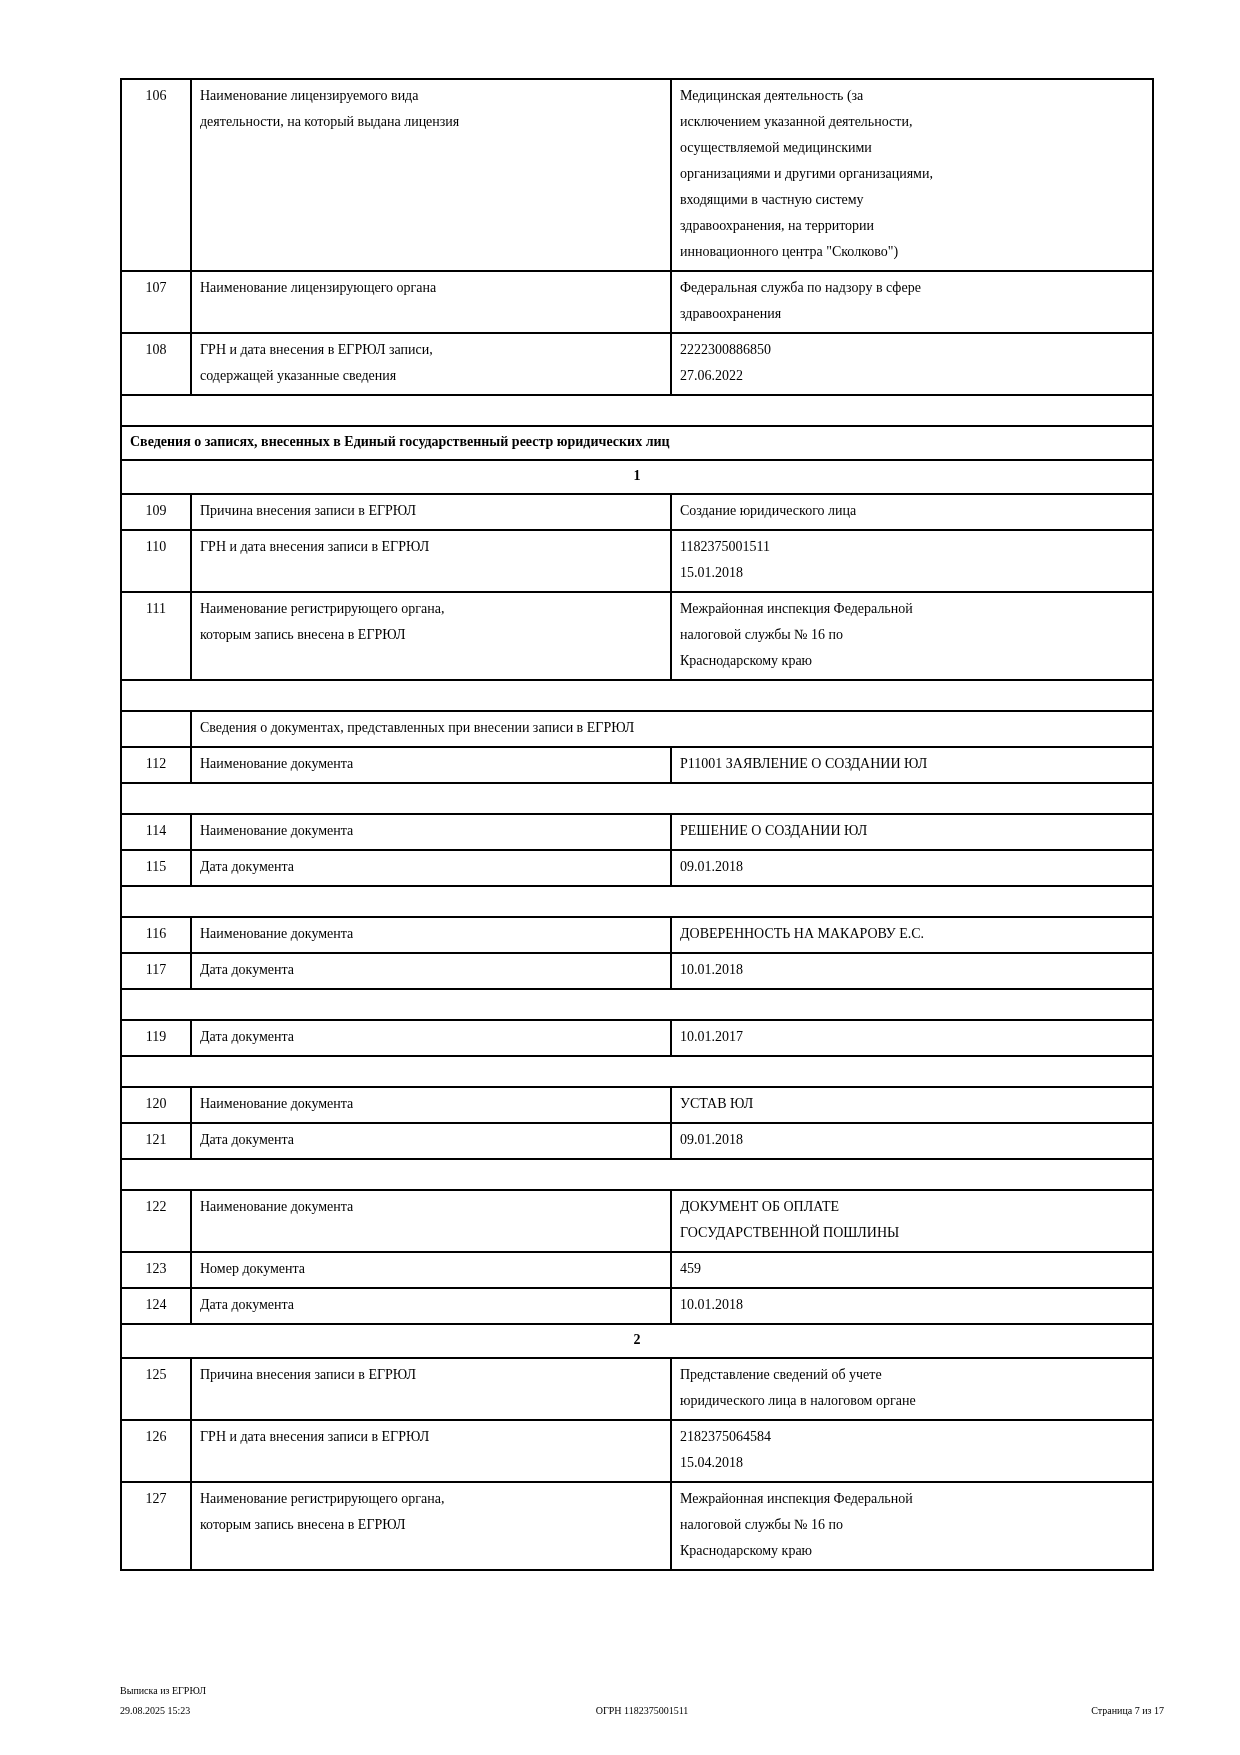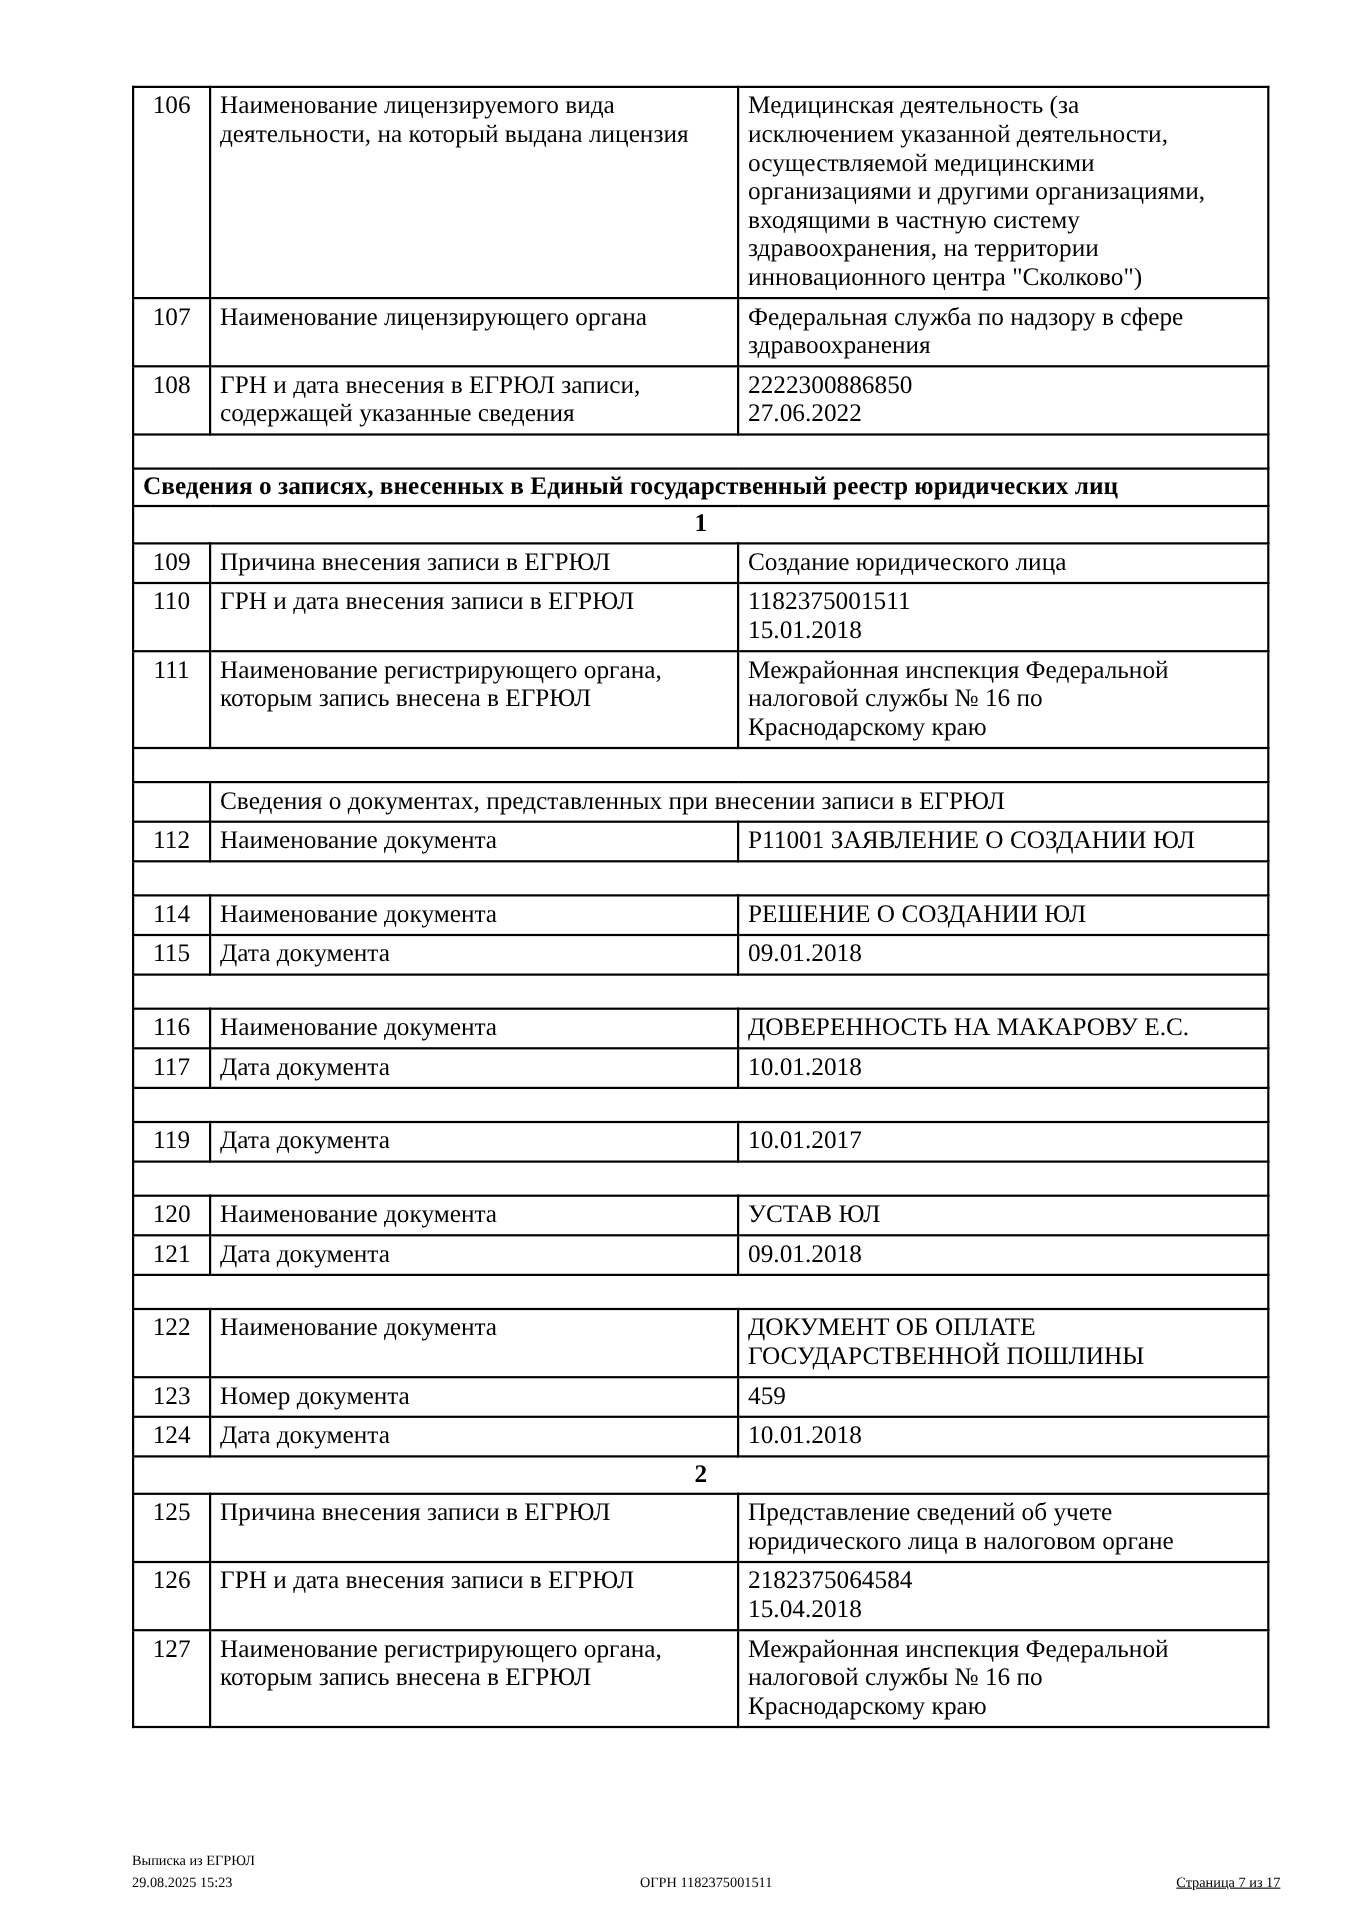--- a/index.html
+++ b/index.html
@@ -14,21 +14,21 @@
     font-family: "Liberation Serif", "DejaVu Serif", serif;
     color: #000;
   }
   table.doc-table {
     position: absolute;
     left: 120px;
     top: 78px;
     width: 1032px;
     border-collapse: collapse;
     table-layout: fixed;
-    font-size: 23px;
+    font-size: 14px;
     line-height: 26px;
   }
   table.doc-table td {
     border: 2px solid #000;
     padding: 3px 8px 5px 8px;
     vertical-align: top;
     white-space: pre-line;
     overflow: hidden;
   }
   td.num {
@@ -52,26 +52,26 @@
     padding-top: 2px;
     padding-bottom: 4px;
   }
   .footer {
     position: absolute;
     left: 120px;
     top: 1660px;
     width: 1044px;
     display: flex;
     align-items: flex-end;
-    font-size: 13px;
+    font-size: 10px;
     line-height: 20px;
   }
   .footer > div { flex: 1; }
   .footer .f-center { text-align: center; margin-top: 41px; }
-  .footer .f-right { text-align: right; text-decoration: underline; }
+  .footer .f-right { text-align: right; }
 </style>
 </head>
 <body>
 
 <table class="doc-table">
   <colgroup>
     <col style="width:70px">
     <col style="width:480px">
     <col style="width:482px">
   </colgroup>

